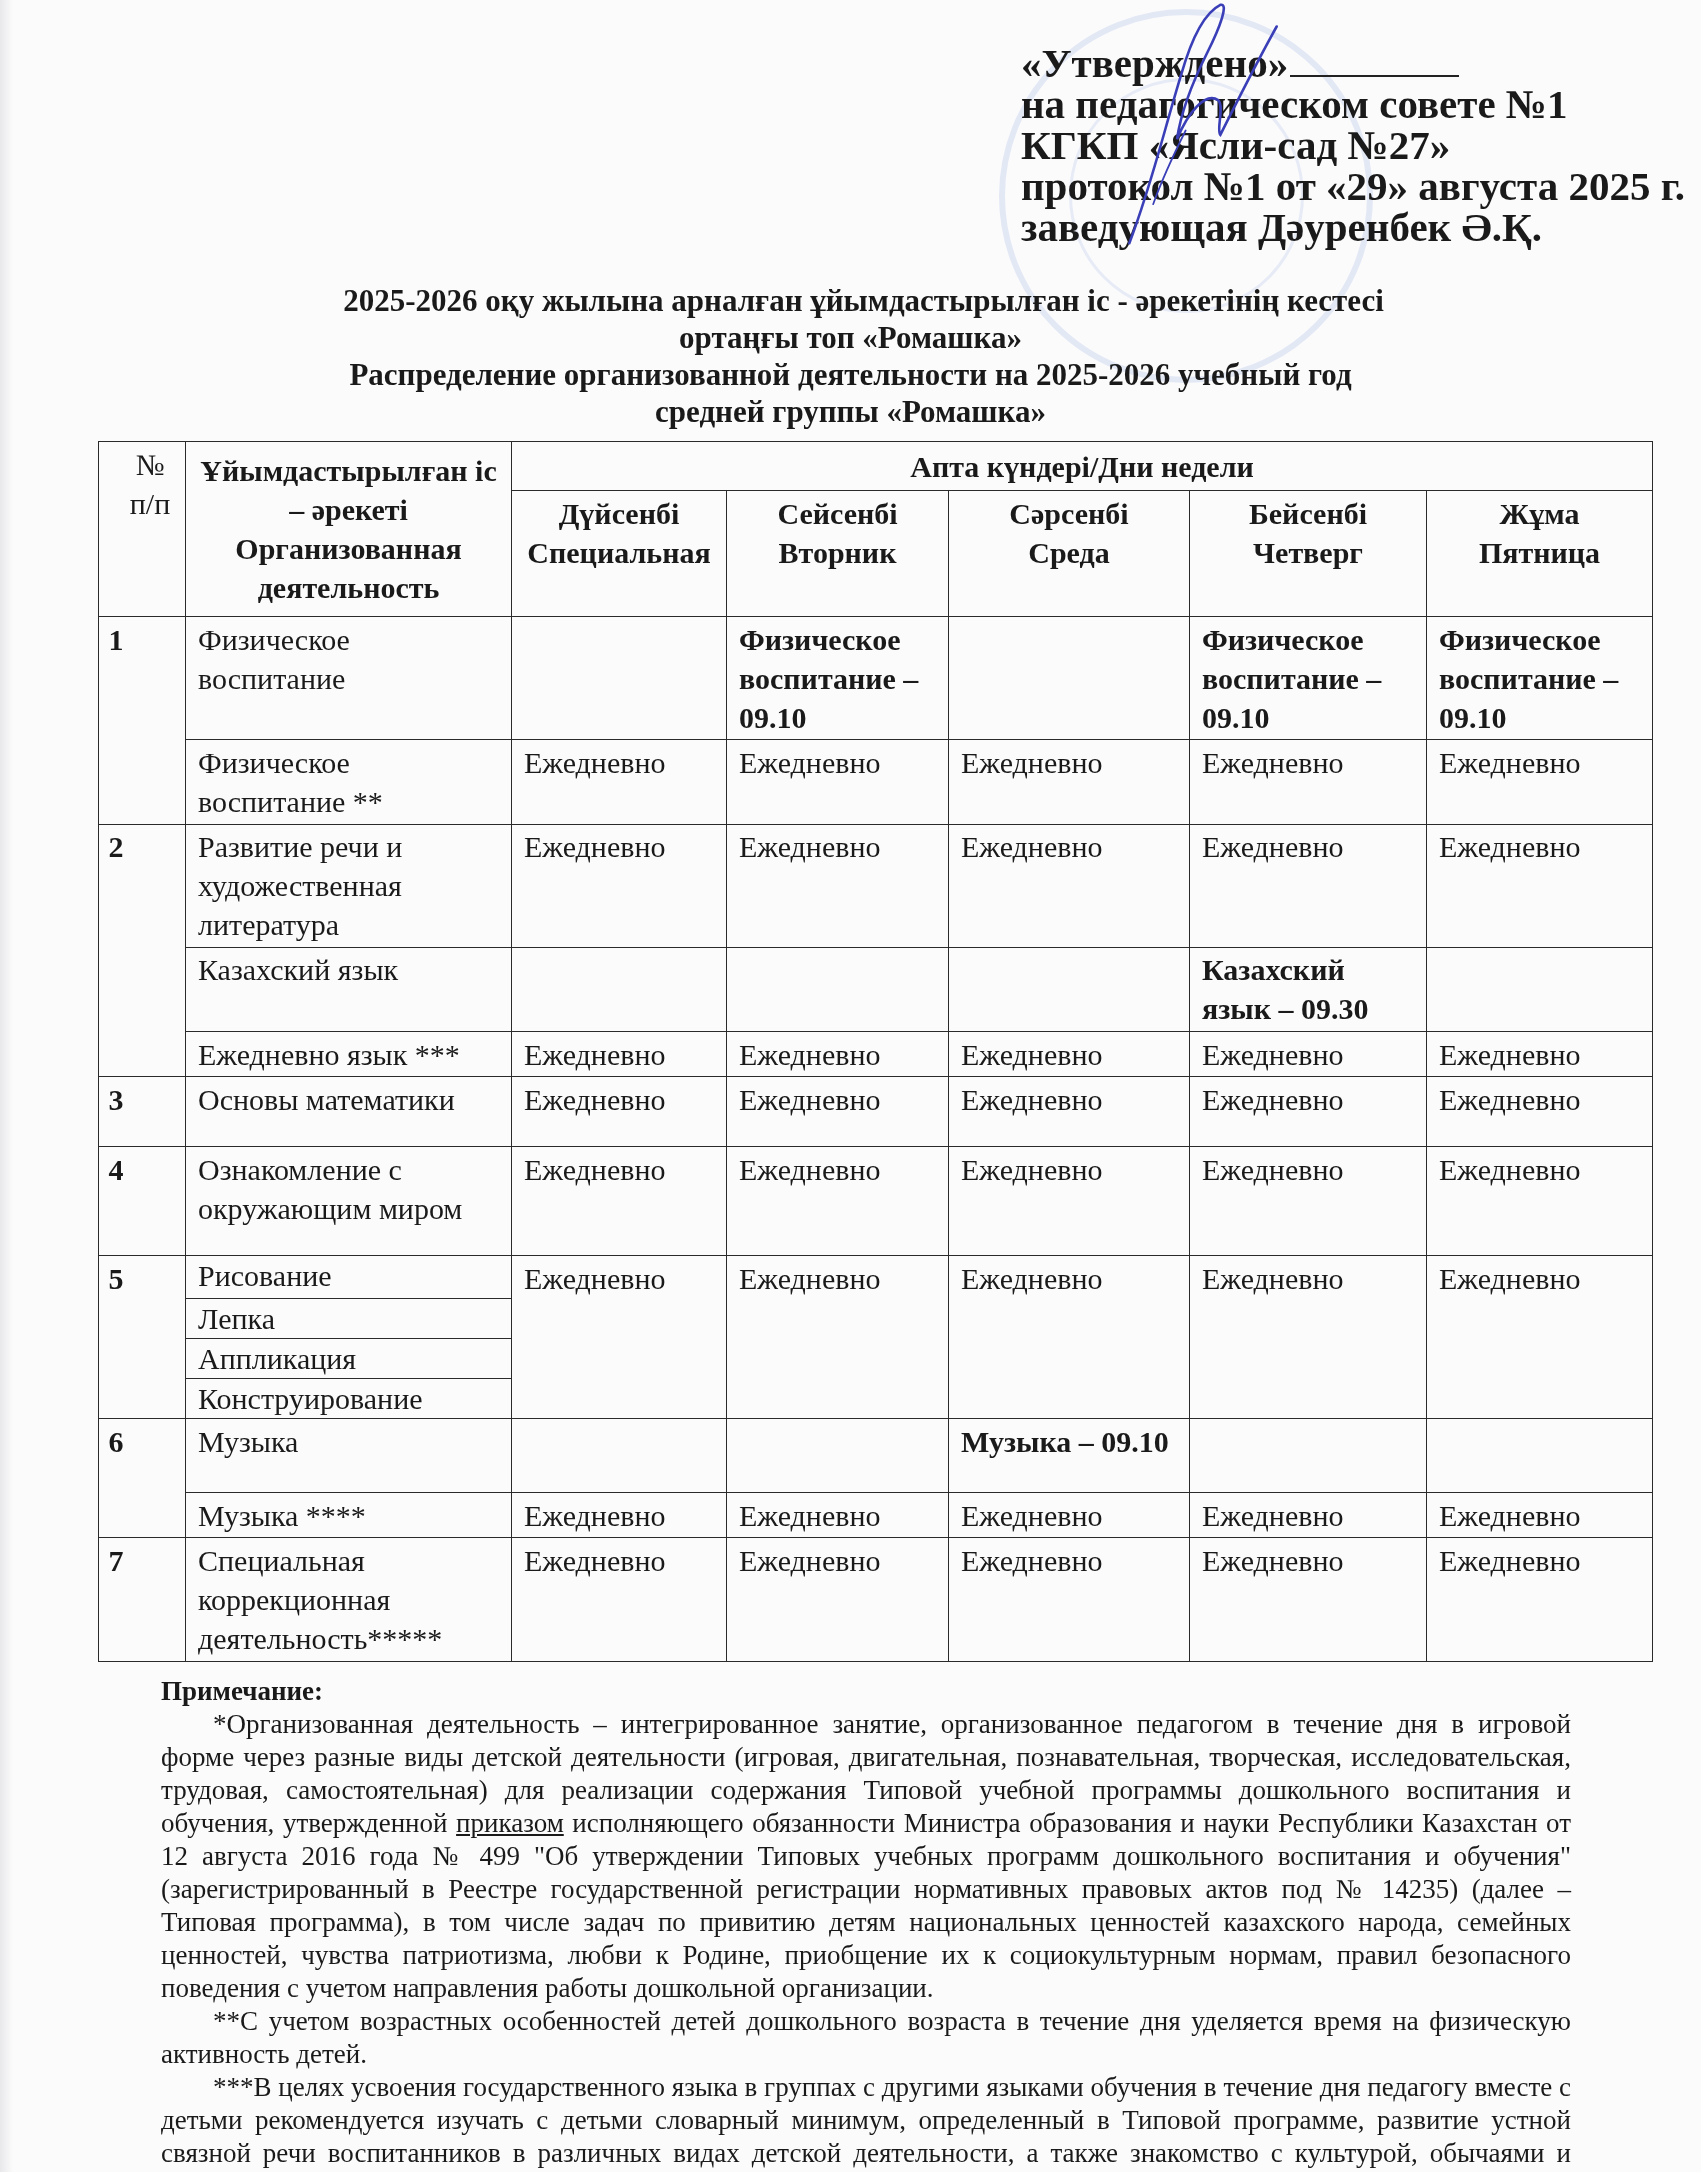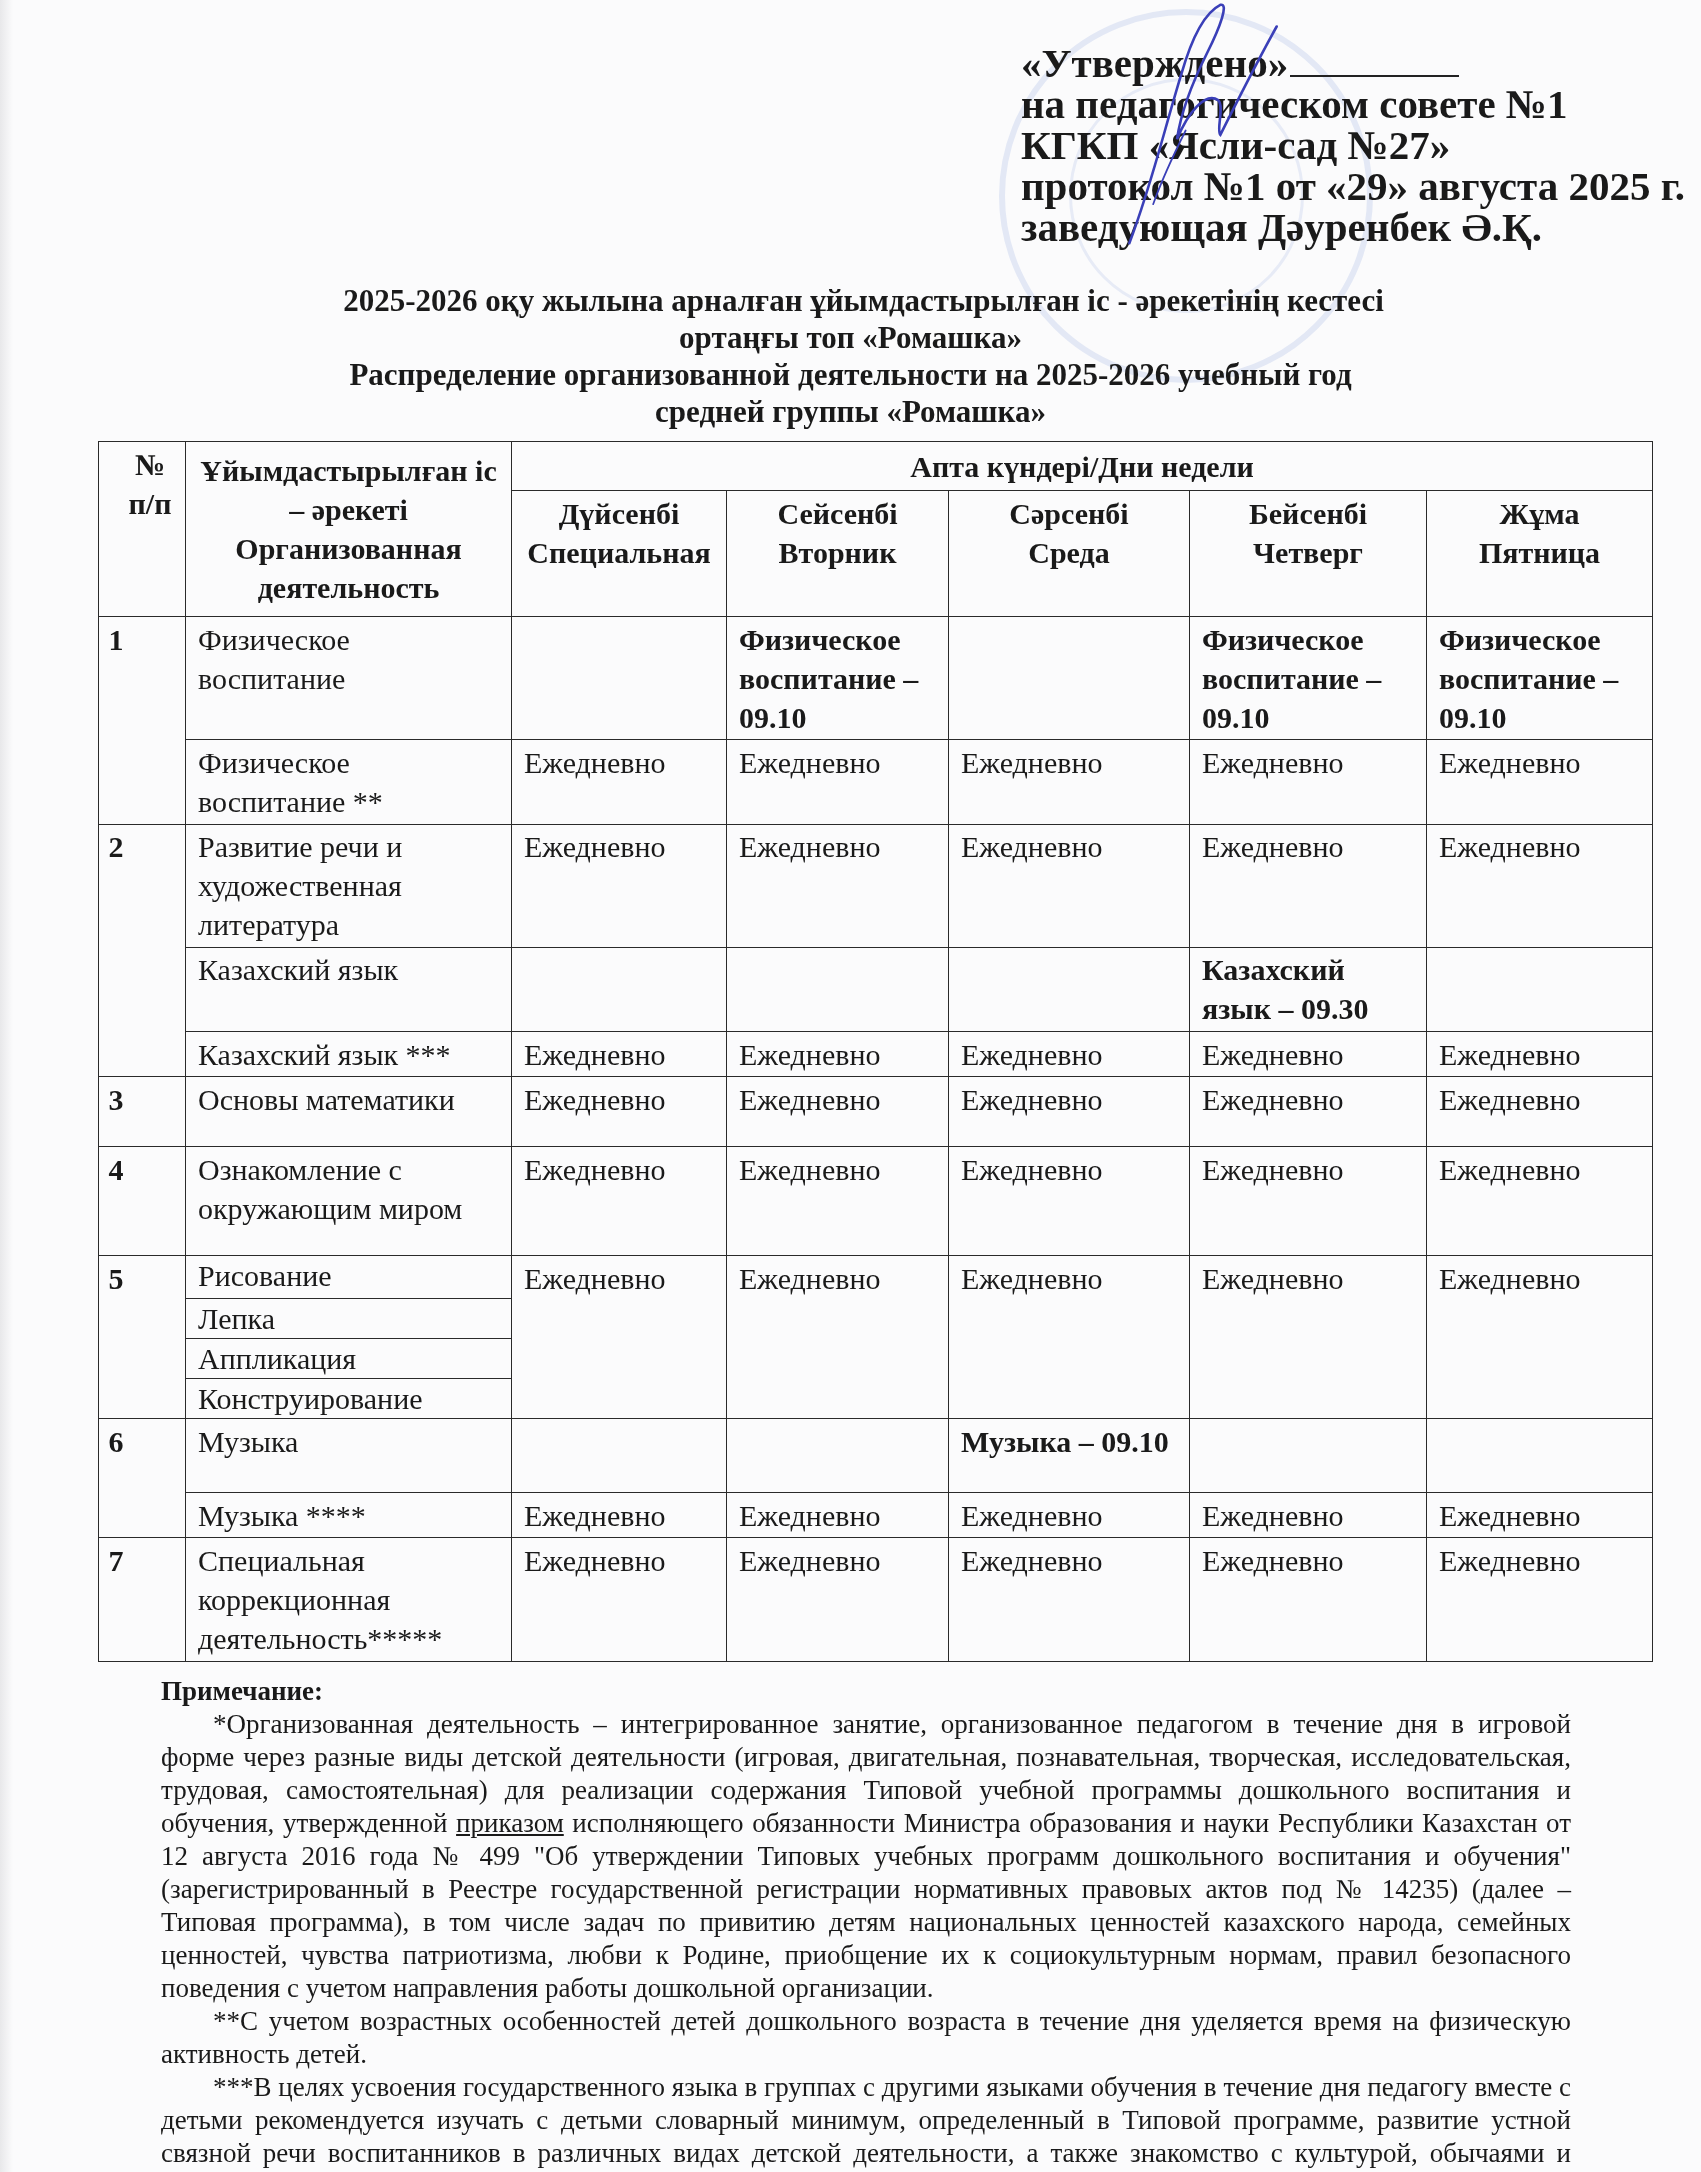--- a/index.html
+++ b/index.html
@@ -21,21 +21,21 @@
 
   
   .titles { position: absolute; left: 0; width: 1701px; top: 282px; text-align: center; font-weight: bold; font-size: 31px; line-height: 37px; }
   .titles div { white-space: nowrap; text-align: center; }
   .titles .t1 { padding-left: 26px; }
 
   
   table.sched { position: absolute; left: 98px; top: 441px; width: 1553px; border-collapse: collapse; table-layout: fixed; font-size: 30px; line-height: 39px; }
   table.sched td, table.sched th { border: 1.7px solid #2a2a2a; vertical-align: top; padding: 2.6px 12px; text-align: left; font-weight: normal; }
   table.sched th { text-align: center; font-weight: bold; vertical-align: middle; }
-  table.sched th.num-h { font-weight: bold; vertical-align: top; padding-left: 28px; }
+  table.sched th.num-h { font-weight: normal; vertical-align: top; padding-left: 28px; }
   table.sched td.num { font-weight: bold; padding-left: 9.6px; }
   table.sched td.bold { font-weight: bold; }
   col.c-num { width: 87px; }
   col.c-act { width: 326px; }
   col.c-mon { width: 215px; }
   col.c-tue { width: 222px; }
   col.c-wed { width: 241px; }
   col.c-thu { width: 237px; }
   col.c-fri { width: 226px; }
 
@@ -126,21 +126,21 @@
       </tr>
       <tr style="height: 78px;">
         <td>Казахский язык</td>
         <td></td>
         <td></td>
         <td></td>
         <td class="bold">Казахский язык – 09.30</td>
         <td></td>
       </tr>
       <tr style="height: 26px;">
-        <td>Казахский язык ***</td>
+        <td>Ежедневно язык ***</td>
         <td>Ежедневно</td>
         <td>Ежедневно</td>
         <td>Ежедневно</td>
         <td>Ежедневно</td>
         <td>Ежедневно</td>
       </tr>
       <tr style="height: 70px;">
         <td class="num" rowspan="1">3</td>
         <td>Основы математики</td>
         <td>Ежедневно</td>

